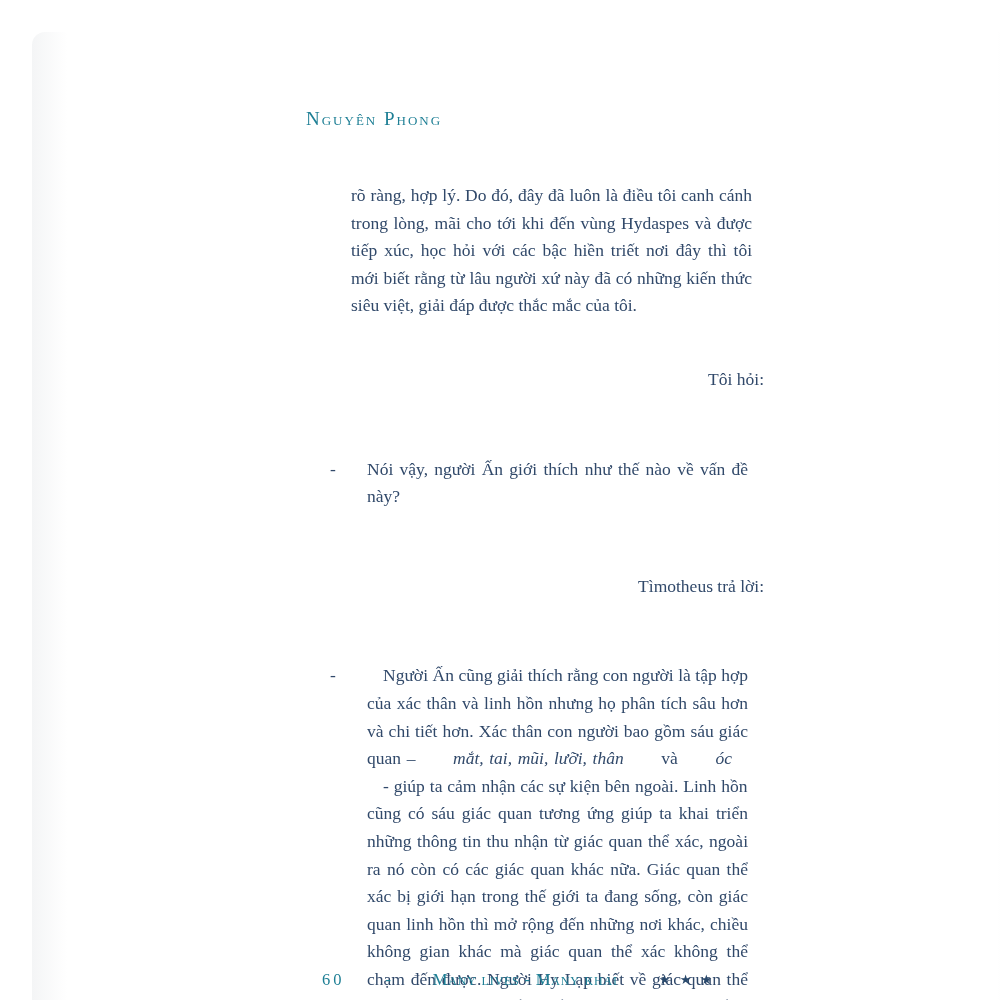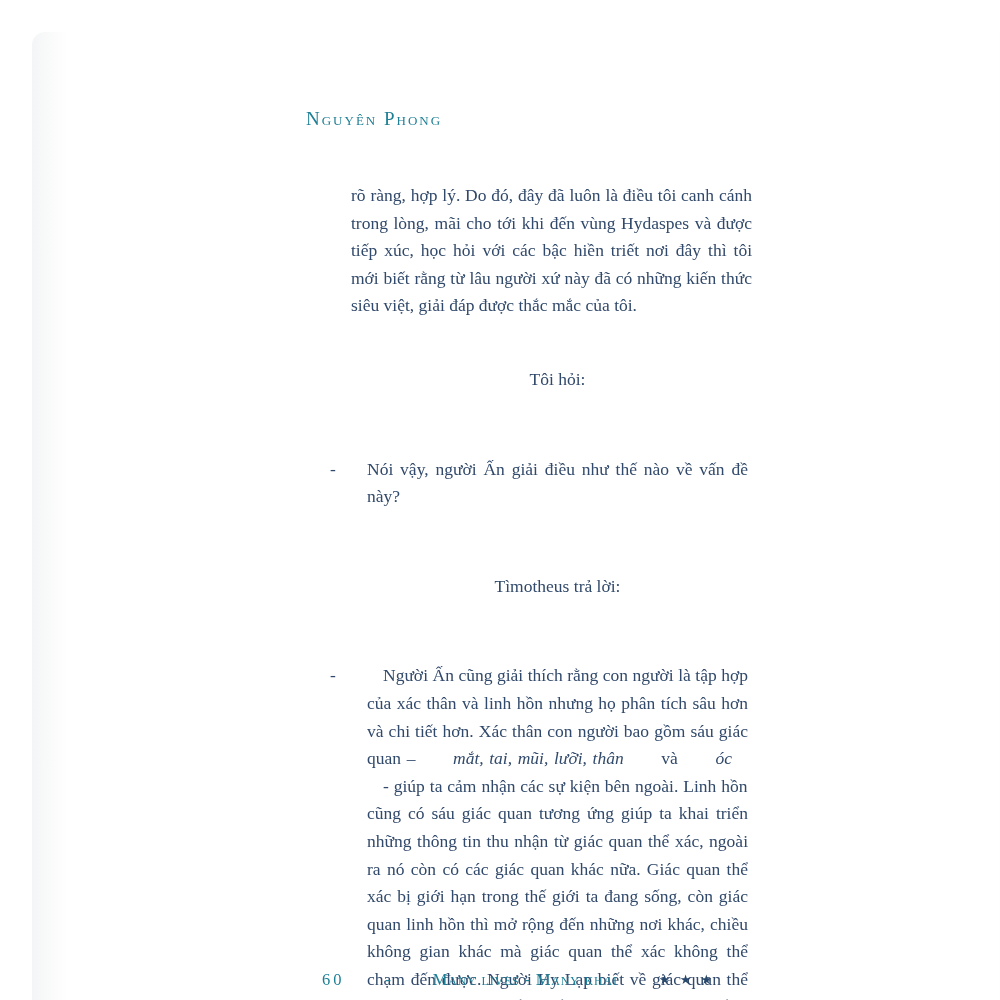--- a/index.html
+++ b/index.html
@@ -32,21 +32,21 @@
     width: 500px;
     font-size: 17.5px;
     line-height: 27.6px;
     text-align: justify;
   }
   .para {
     margin: 0 12px 14px 23px;
   }
   .speaker {
     margin: 0 0 14px 23px;
-    text-align: center;
+    text-align: right;
   }
   .dialog {
     display: flex;
     margin: 0 0 14px 0;
   }
   .dialog .dash {
     width: 23px;
     flex: 0 0 23px;
     padding-left: 2px;
   }
@@ -86,21 +86,21 @@
   <div class="author-header">Nguyên Phong</div>
 
   <div class="content">
 
     <p class="para">rõ ràng, hợp lý. Do đó, đây đã luôn là điều tôi canh cánh trong lòng, mãi cho tới khi đến vùng Hydaspes và được tiếp xúc, học hỏi với các bậc hiền triết nơi đây thì tôi mới biết rằng từ lâu người xứ này đã có những kiến thức siêu việt, giải đáp được thắc mắc của tôi.</p>
 
     <p class="speaker">Tôi hỏi:</p>
 
     <div class="dialog">
       <span class="dash">-</span>
-      <span class="dialog-text">Nói vậy, người Ấn giải điều như thế nào về vấn đề này?</span>
+      <span class="dialog-text">Nói vậy, người Ấn giới thích như thế nào về vấn đề này?</span>
     </div>
 
     <p class="speaker">Tìmotheus trả lời:</p>
 
     <div class="dialog">
       <span class="dash">-</span>
       <span class="dialog-text"><span>Người Ấn cũng giải thích rằng con người là tập hợp của xác thân và linh hồn nhưng họ phân tích sâu hơn và chi tiết hơn. Xác thân con người bao gồm sáu giác quan – </span><span class="italic">mắt, tai, mũi, lưỡi, thân</span><span> và </span><span class="italic">óc</span><span> - giúp ta cảm nhận các sự kiện bên ngoài. Linh hồn cũng có sáu giác quan tương ứng giúp ta khai triển những thông tin thu nhận từ giác quan thể xác, ngoài ra nó còn có các giác quan khác nữa. Giác quan thể xác bị giới hạn trong thế giới ta đang sống, còn giác quan linh hồn thì mở rộng đến những nơi khác, chiều không gian khác mà giác quan thể xác không thể chạm đến được. Người Hy Lạp biết về giác quan thể xác nhưng không biết gì về giác quan của linh hồn. Tại sao lại như thế? Vì giác quan thể xác hoạt động đã lấn át các giác quan của linh hồn, nên các giác quan này vẫn ở trạng thái tiềm ẩn. Giác quan thể xác càng hoạt động nhiều chừng nào thì giác quan của linh hồn càng ẩn sâu chừng đó. Con người càng</span></span>
     </div>
 
   </div>

